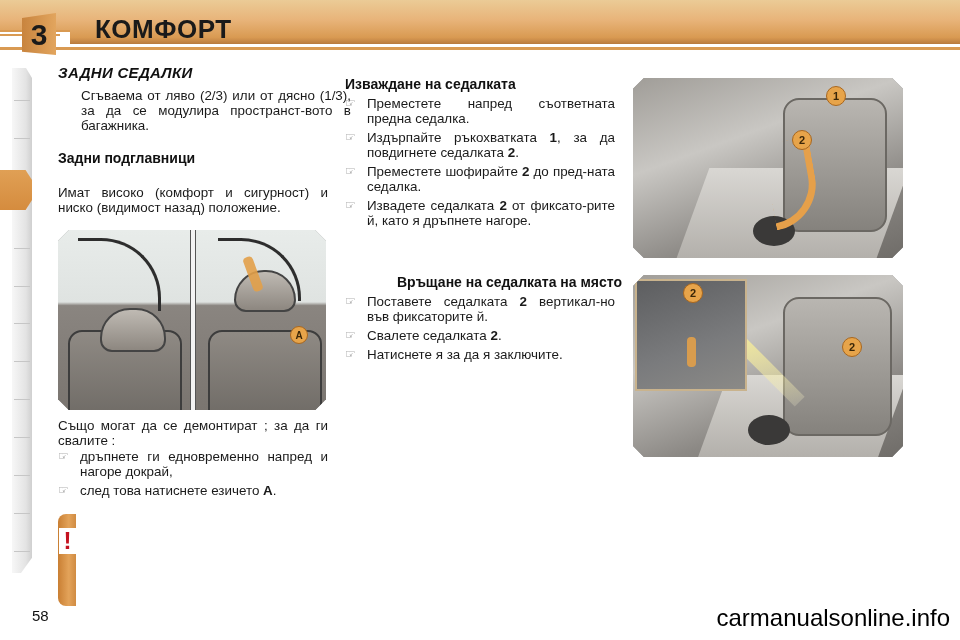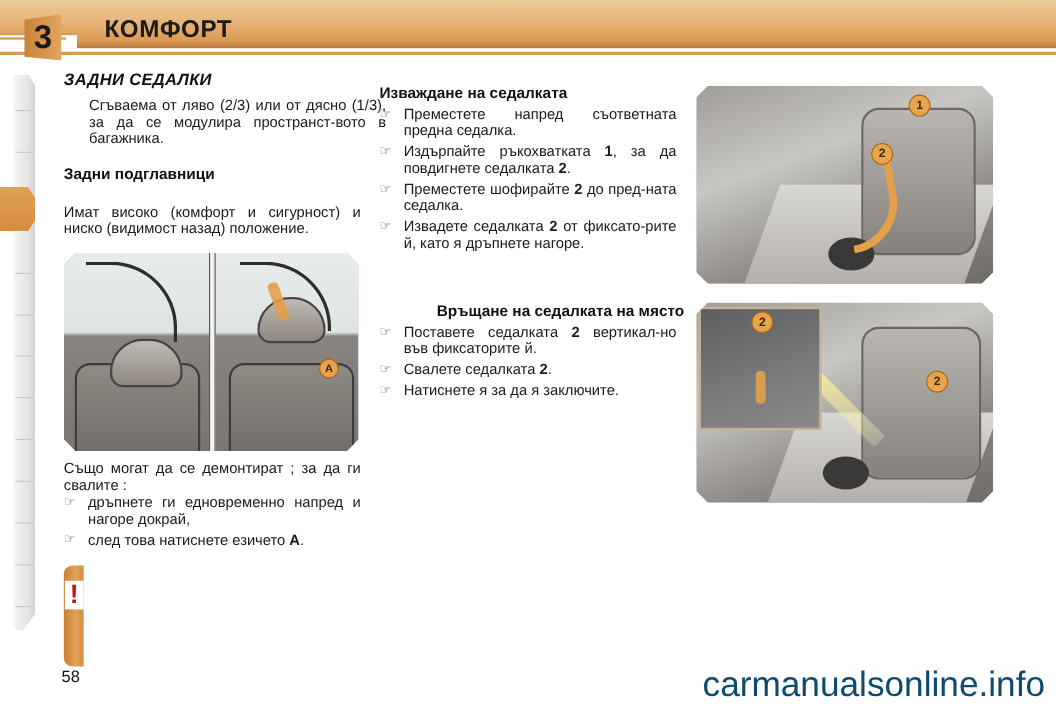--- a/index.html
+++ b/index.html
@@ -12,21 +12,21 @@
   .header-line { position:absolute; left:0; width:960px; height:3px; background:#d99a52; }
   .header-line.l1 { top:47px; }
   .header-white2 { position:absolute; left:0; top:44px; width:960px; height:3px; background:#fff; }
   .chapter-badge { position:absolute; left:22px; top:13px; width:34px; height:42px;
     background:linear-gradient(to right, #c8843e, #e2a55e);
     clip-path:polygon(0 12%, 100% 0, 100% 100%, 0 92%);
     display:flex; align-items:center; justify-content:center; }
   .chapter-num { font-weight:bold; font-size:30px; color:#1a1a1a; font-family:"Liberation Sans", sans-serif; margin-top:2px; }
   .left-slant { position:absolute; left:0; top:30px; width:70px; height:14px; background:#fff; }
   .stripe { position:absolute; left:0; height:2px; background:#d99a52; }
-  .chapter-title { position:absolute; left:95px; top:14px; font-size:22px; font-weight:bold; color:#1a1a1a; letter-spacing:0.5px; }
+  .chapter-title { position:absolute; left:95px; top:14px; font-size:26px; font-weight:bold; color:#1a1a1a; letter-spacing:0.5px; }
 
   
   .tabstrip { position:absolute; left:12px; top:68px; width:20px; height:505px;
     background:linear-gradient(to right, #f7f7f7, #e3e3e3 70%, #cfcfcf);
     clip-path:polygon(0 0, 70% 0, 100% 2%, 100% 97%, 45% 100%, 0 100%); }
   .tab-tick { position:absolute; left:14px; width:16px; height:1px; background:#c6c6c6; }
   .tab-active { position:absolute; left:0; top:170px; width:32px; height:40px;
     background:linear-gradient(to bottom, #e0a055, #d58c3e);
     clip-path:polygon(0 0, 80% 0, 100% 25%, 100% 75%, 80% 100%, 0 100%); }
 
@@ -64,22 +64,22 @@
   .beam { position:absolute; background:linear-gradient(120deg, rgba(246,236,150,0.9), rgba(255,250,220,0.2)); transform-origin:left top; }
 
   
   .warn { position:absolute; left:58px; top:514px; width:270px; height:92px; }
   .warn-strip { position:absolute; left:0; top:0; width:18px; height:92px; background:linear-gradient(to right, #c97f33, #e3a35a 60%, #d08b42); border-radius:8px 0 0 8px; }
   .warn-icon { position:absolute; left:1px; top:14px; width:17px; height:26px; background:#fff; display:flex; align-items:center; justify-content:center; color:#c4121f; font-weight:bold; font-size:24px; line-height:1; }
   .warn-body { position:absolute; left:20px; top:2px; width:248px; height:88px;
     background:linear-gradient(to bottom, #e9e9e9, #d9d9d9); box-shadow:1px 1px 2px #b5b5b5; }
   .warn-text { position:absolute; left:6px; top:14px; width:240px; font-size:12.7px; font-weight:bold; line-height:13.5px; color:#111; text-align:justify; }
 
-  .page-num { position:absolute; left:32px; top:607px; font-size:15px; color:#111;margin-left:24px; }
-  .watermark { position:absolute; right:10px; top:604px; font-size:32px; color:#0c4a6e; letter-spacing:0px; }
+  .page-num { position:absolute; left:32px; top:607px; font-size:15px; color:#111; }
+  .watermark { position:absolute; right:10px; top:604px; font-size:24px; color:#000000; letter-spacing:0px; }
 </style>
 </head>
 <body>
 
 <div class="header">
   <div class="header-band"></div>
   <div class="header-white2"></div>
   <div class="header-line l1"></div>
   <div class="left-slant"></div>
   <div class="stripe" style="top:30px;width:70px;"></div>

